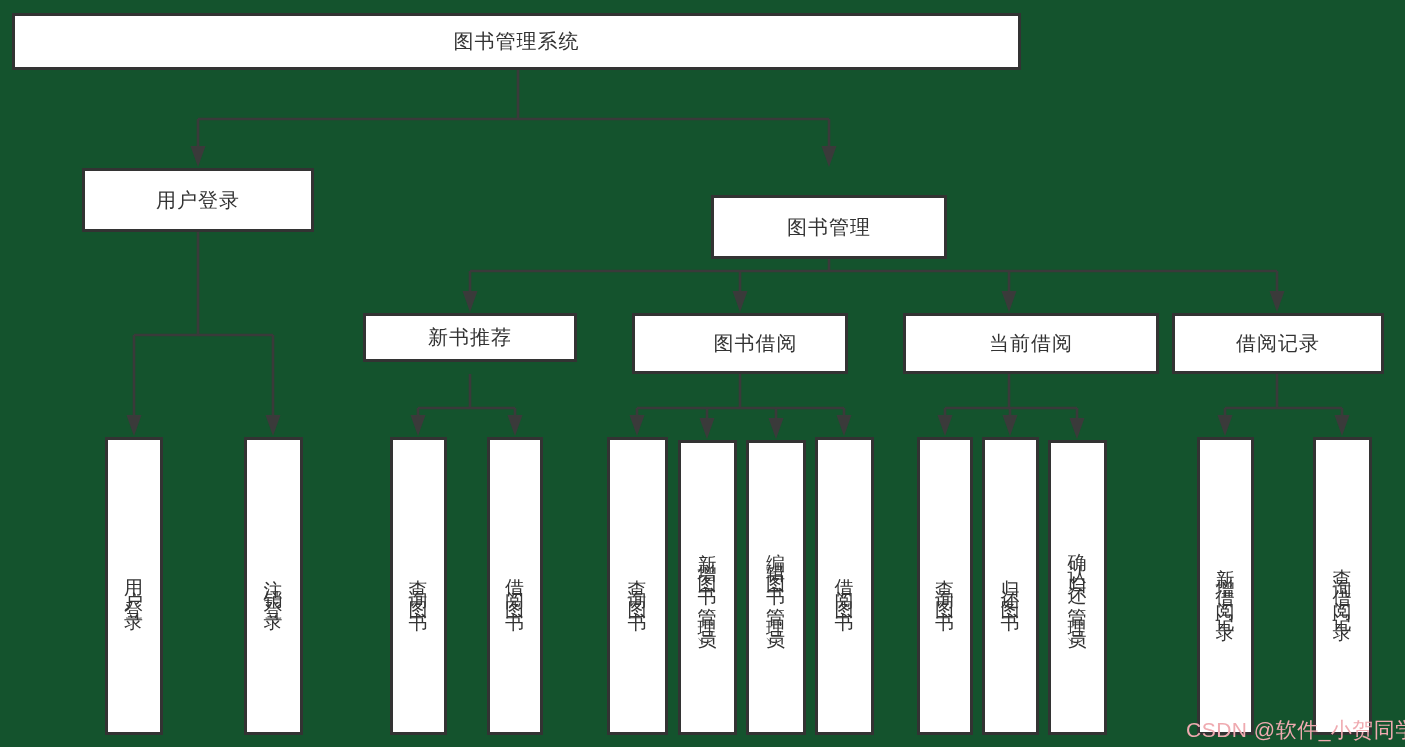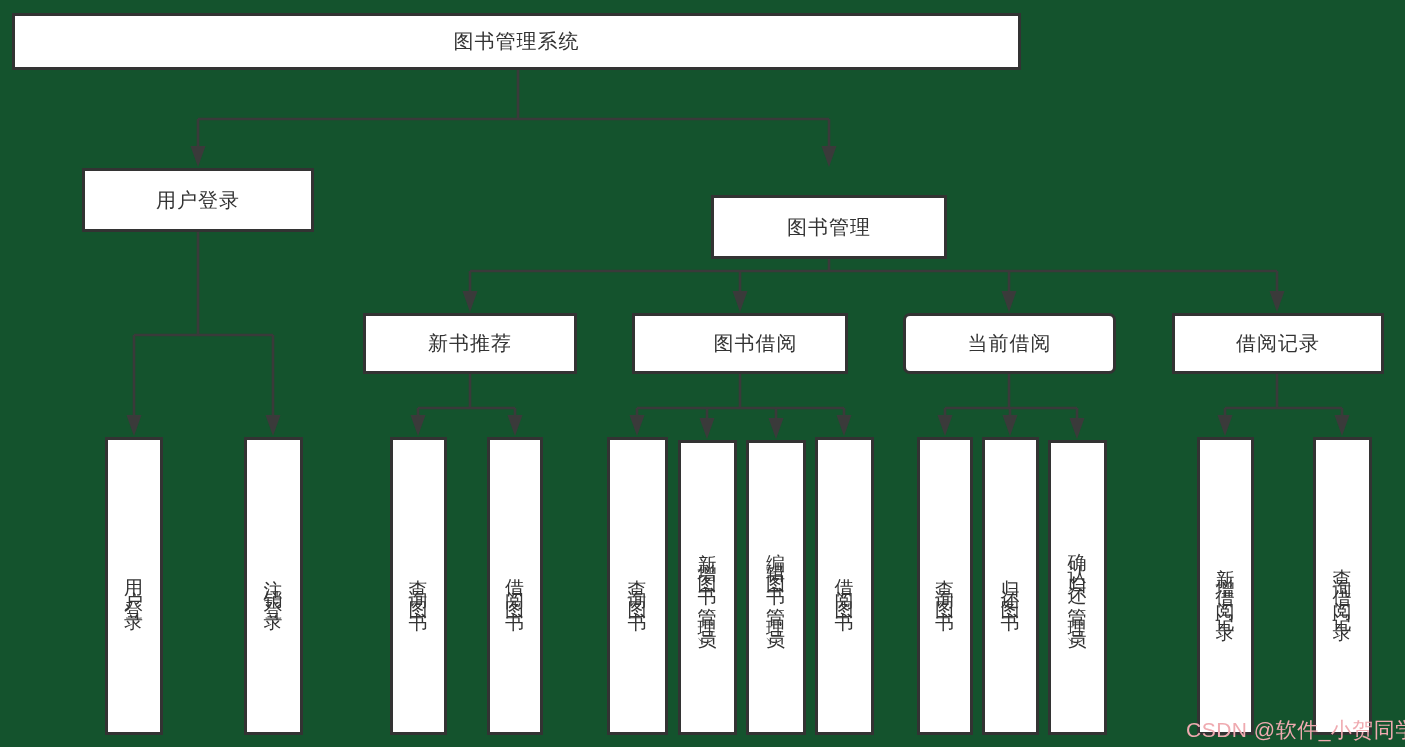--- a/index.html
+++ b/index.html
@@ -95,23 +95,23 @@
       <polygon points="1217.5,415 1232.5,415 1225,436"></polygon>
       <polygon points="1334.5,415 1349.5,415 1342,436"></polygon>
     </g>
   </svg>
 
   <div class="box" style="left:12px; top:13px; width:1009px; height:57px;">图书管理系统</div>
 
   <div class="box" style="left:82px; top:168px; width:232px; height:64px;">用户登录</div>
   <div class="box" style="left:711px; top:168px; width:236px; height:64px;margin-top:27px;">图书管理</div>
 
-  <div class="box" style="left:363px; top:313px; width:214px; height:61px;">新书推荐</div>
+  <div class="box" style="left:363px; top:313px; width:214px; height:49px;">新书推荐</div>
   <div class="box" style="left:632px; top:313px; width:216px; height:61px;padding-left:31px;">图书借阅</div>
-  <div class="box" style="left:903px; top:313px; width:213px; height:61px;border-radius:7px;">当前借阅</div>
+  <div class="box" style="left:903px; top:313px; width:256px; height:61px;">当前借阅</div>
   <div class="box" style="left:1172px; top:313px; width:212px; height:61px;text-align:right;">借阅记录</div>
 
   <div class="box vbox" style="left:105px; top:437px; width:58px; height:298px;">用户登录</div>
   <div class="box vbox" style="left:244px; top:437px; width:59px; height:298px;">注销登录</div>
 
   <div class="box vbox" style="left:390px; top:437px; width:57px; height:298px;">查询图书</div>
   <div class="box vbox" style="left:487px; top:437px; width:56px; height:298px;">借阅图书</div>
 
   <div class="box vbox" style="left:607px; top:437px; width:61px; height:298px;">查询图书</div>
   <div class="box vbox" style="left:678px; top:440px; width:59px; height:295px;">新增图书（管理员）</div>

